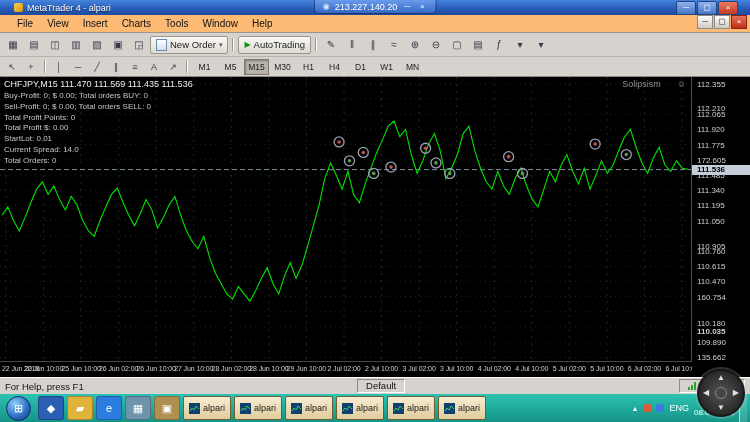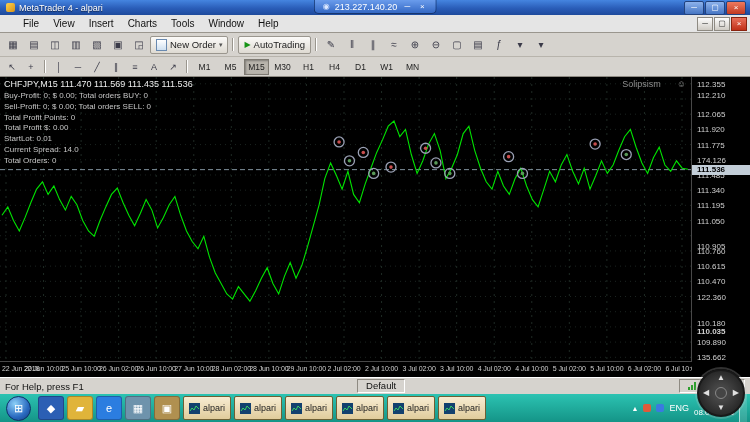--- a/index.html
+++ b/index.html
@@ -1,31 +1,31 @@
 <!DOCTYPE html>
 <html><head>
 <meta charset="utf-8">
 <style>
   html,body{margin:0;padding:0}
   body{width:750px;height:422px;overflow:hidden;font-family:"Liberation Sans",sans-serif;background:#000}
   #app{position:relative;width:750px;height:422px;display:flex;flex-direction:column;background:#000}
 
   
-  .titlebar{flex:0 0 15px;height:15px;background:linear-gradient(180deg,#4585e0,#2a5db8 55%,#1d4a9c);display:flex;align-items:center;color:#fff;font-size:9px;padding:0 4px;position:relative;z-index:5}
+  .titlebar{flex:0 0 15px;height:15px;background:linear-gradient(180deg,#4585e0,#2a5db8 55%,#1d4a9c);display:flex;align-items:center;color:#fff;font-size:9px;padding:0 12px;position:relative;z-index:5}
   .app-icon{width:9px;height:9px;background:linear-gradient(135deg,#ffd24a,#d89218);margin:0 4px 0 2px;border-radius:2px;flex:0 0 auto}
   .title-text{white-space:nowrap;overflow:hidden;text-shadow:0 1px 1px rgba(0,0,0,.6)}
   .rdp-bar{position:absolute;left:50%;top:0;transform:translateX(-50%);height:13px;background:linear-gradient(#6a9cec,#3468c4);border:1px solid #17366e;border-top:none;border-radius:0 0 5px 5px;display:flex;align-items:center;gap:5px;padding:0 8px;font-size:9px;color:#fff}
   .rdp-btn{width:10px;text-align:center;font-size:8px}
   .pin{font-size:8px;color:#dce8ff}
   .win-controls{margin-left:auto;display:flex;gap:1px}
   .winbtn{width:18px;height:12px;font-size:8px;line-height:11px;text-align:center;background:linear-gradient(#8db2ec,#4676c4);border:1px solid #23437e;border-radius:2px;color:#fff}
   .winbtn.close{background:linear-gradient(#ee7a5e,#c13а22);background:linear-gradient(#ee7a5e,#c13a22)}
 
   
-  .menubar{flex:0 0 17px;height:17px;background:#e5e5e5;border-bottom:1px solid #9a968e;display:flex;align-items:center;font-size:10px;color:#111;padding-left:16px}
+  .menubar{flex:0 0 17px;height:17px;background:#fdba74;border-bottom:1px solid #9a968e;display:flex;font-size:10px;color:#111;padding-left:10px}
   .menu-items{display:flex;align-items:center}
   .menu-item{padding:1px 7px;white-space:nowrap}
   .mdi{margin-left:auto;display:flex;gap:1px;padding-right:3px}
   .mdi span{width:14px;height:12px;border:1px solid #8e8a82;background:linear-gradient(#fdfdfd,#cfcbc4);font-size:8px;line-height:11px;text-align:center;color:#333}
   .mdi .close{background:linear-gradient(#e8705a,#c03018);color:#fff;border-color:#8a2410}
 
   
   .toolbar{background:#d6d3ce;display:flex;align-items:center;padding:1px 3px;gap:1px}
   .t1{flex:0 0 21px;border-bottom:1px solid #b8b4ac}
   .t2{flex:0 0 17px;border-bottom:1px solid #8e8a82}
@@ -247,34 +247,34 @@
         <div>StartLot: 0.01</div>
         <div>Current Spread: 14.0</div>
         <div>Total Orders: 0</div>
       </div>
     <div class="ea">
       <span>Solipsism</span>
       <span>☺</span>
     </div>
     <div class="price-axis" id="price-axis">
         <div class="ptick" style="top: 2.81066px;">112.355</div>
-        <div class="ptick" style="top: 14px;">112.210</div>
+        <div class="ptick" style="top: 27px;">112.210</div>
         <div class="ptick" style="top: 33.1967px;">112.065</div>
         <div class="ptick" style="top: 48.3897px;">111.920</div>
         <div class="ptick" style="top: 63.5827px;">111.775</div>
-        <div class="ptick" style="top: 78.7757px;">174.126</div>
+        <div class="ptick" style="top: 78.7757px;">172.605</div>
         <div class="ptick" style="top: 93.9688px;">111.485</div>
         <div class="ptick" style="top: 109.162px;">111.340</div>
         <div class="ptick" style="top: 124.355px;">111.195</div>
         <div class="ptick" style="top: 139.548px;">111.050</div>
         <div class="ptick" style="top: 154.741px; margin-top: 10px;">110.905</div>
         <div class="ptick" style="top: 169.934px;">110.760</div>
         <div class="ptick" style="top: 185.127px;">110.615</div>
         <div class="ptick" style="top: 200.32px;">110.470</div>
-        <div class="ptick" style="top: 215.513px;">122.360</div>
+        <div class="ptick" style="top: 215.513px;">160.754</div>
         <div class="ptick" style="top: 242px;">110.180</div>
         <div class="ptick" style="top: 250px; font-weight: bold;">110.035</div>
         <div class="ptick" style="top: 261.092px;">109.890</div>
         <div class="ptick" style="top: 276.285px;">135.662</div>
         <div class="cur" style="top: 87.625px;">111.536</div>
       </div>
     <div class="time-axis" id="time-axis">
         <span class="ttick" style="left: 2px; transform: none;">22 Jun 2018</span>
         <span class="ttick" style="left: 43.5556px;">22 Jun 10:00</span>
         <span class="ttick" style="left: 81.1111px;">25 Jun 10:00</span>

